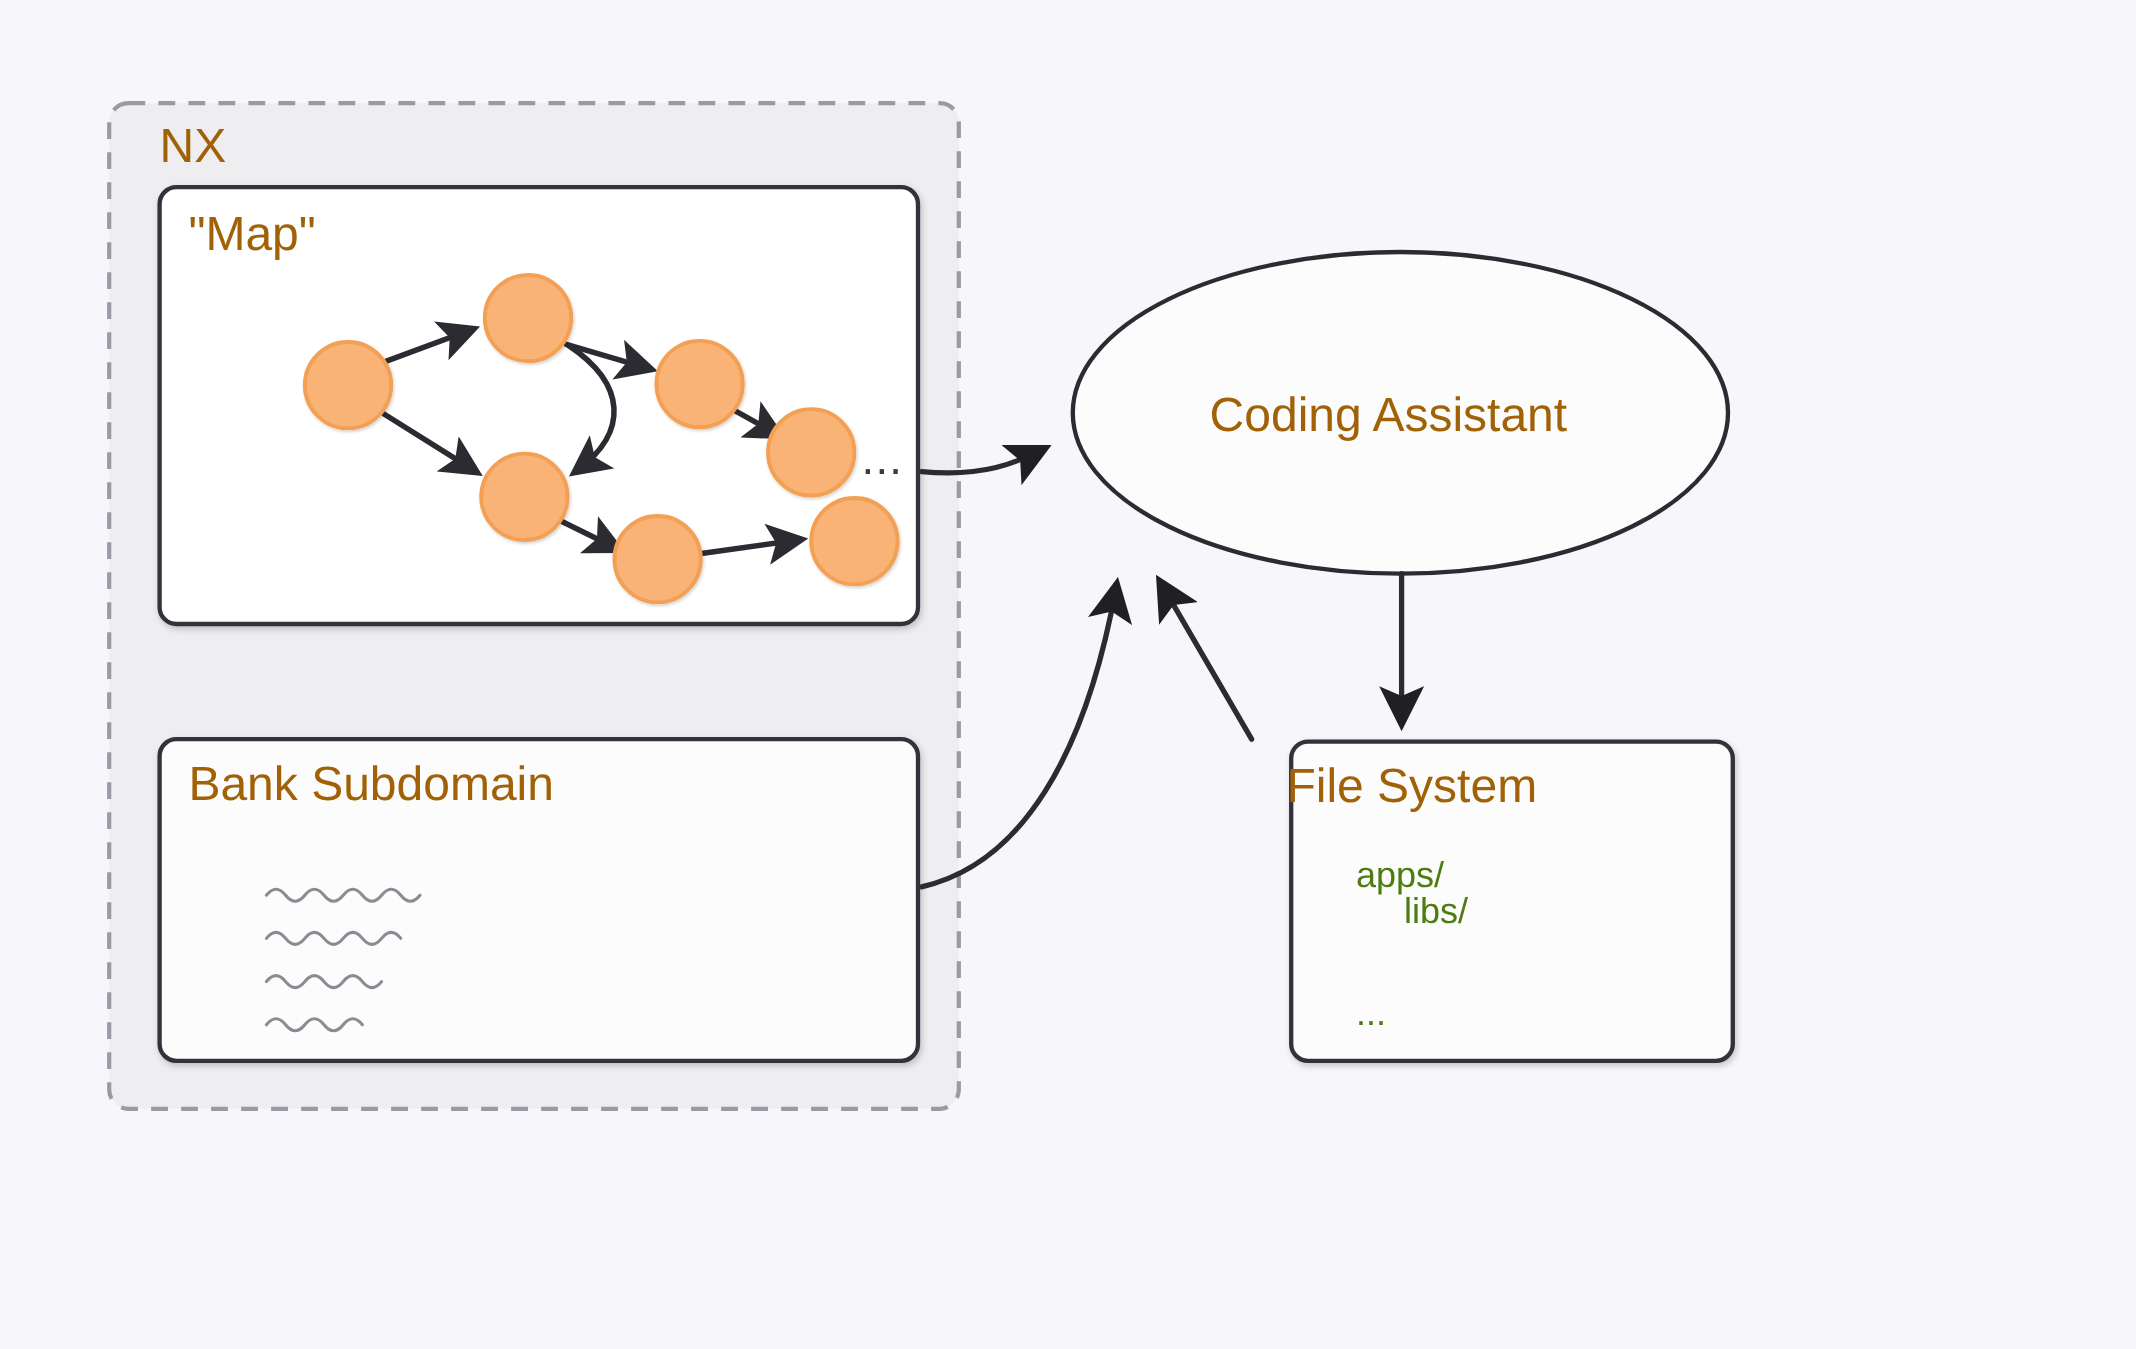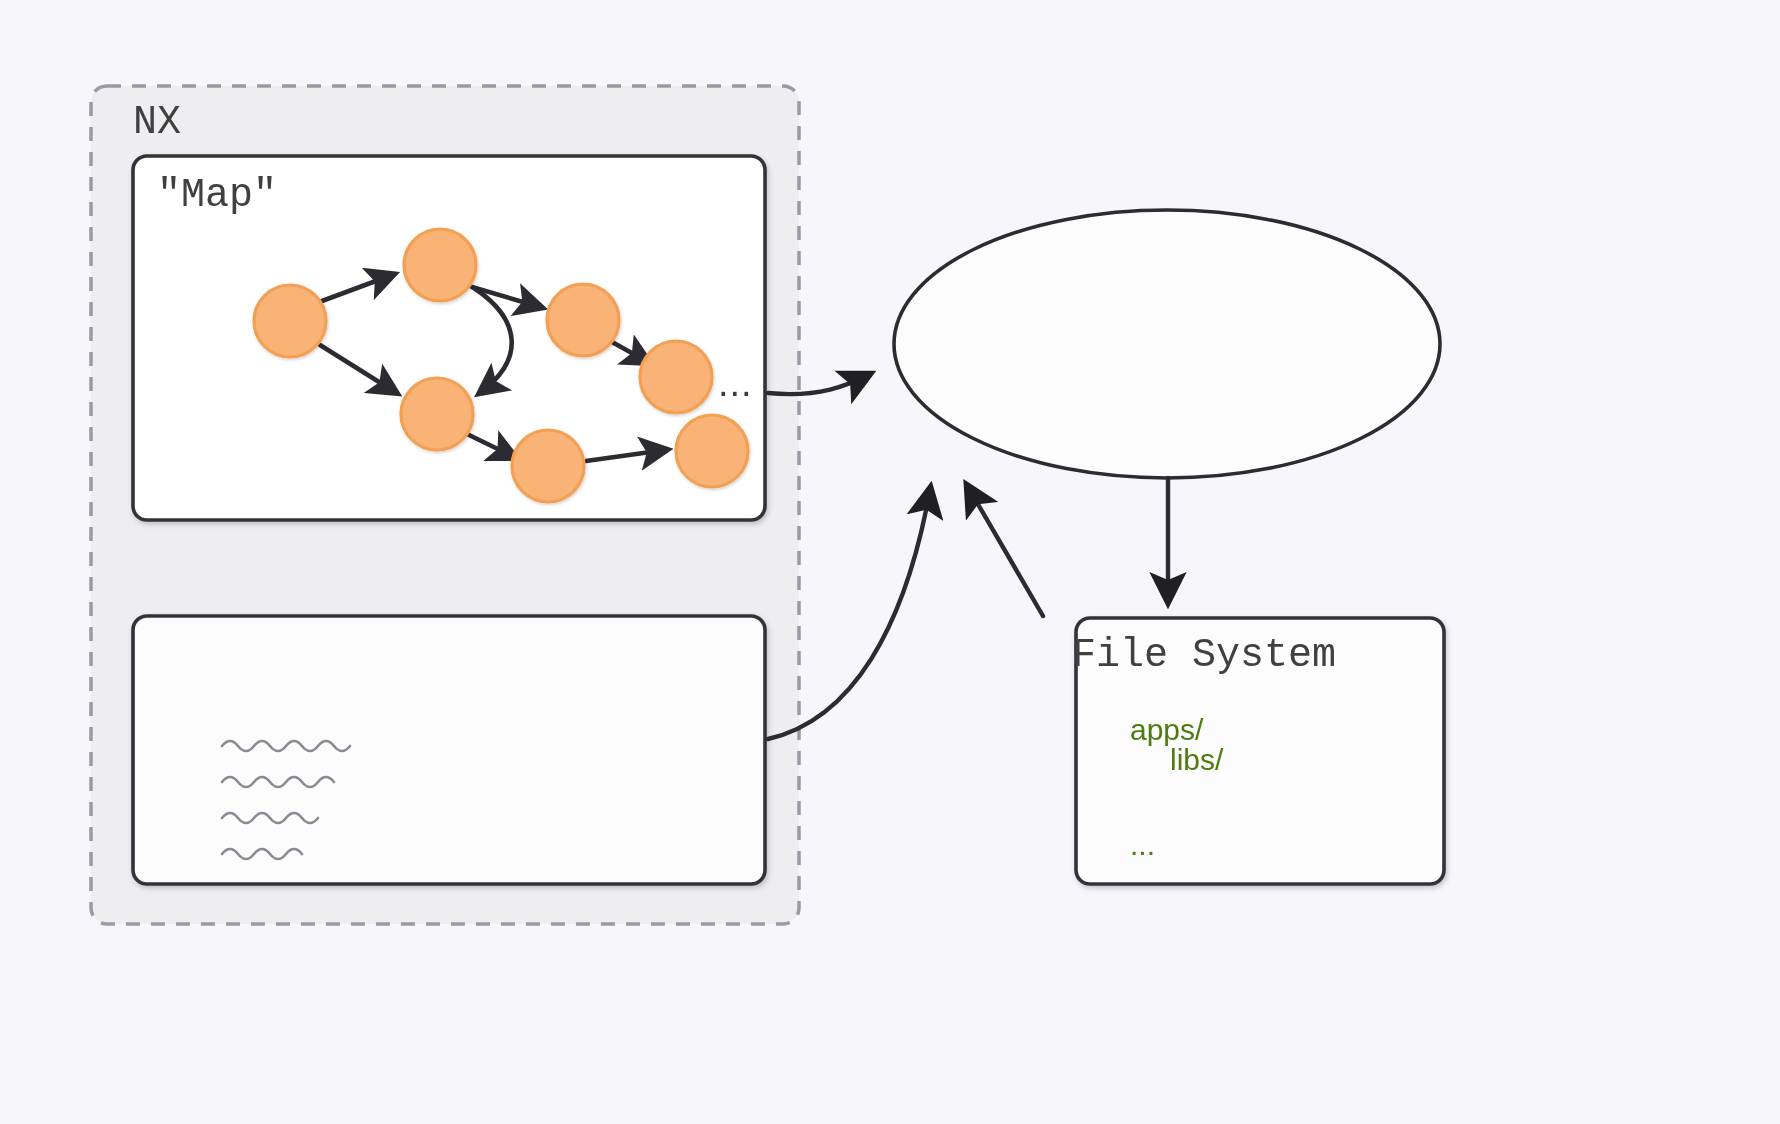--- a/index.html
+++ b/index.html
@@ -19,24 +19,23 @@
     overflow: hidden;
   }
   #vec {
     position: absolute;
     left: 0; top: 0;
     width: 1780px;
     height: 1124px;
   }
   .lbl {
     position: absolute;
-    color: #404040;
+    color: #a16207;
     white-space: nowrap;
     pointer-events: none;
-    font-family: Liberation Mono, monospace;
   }
   #nx-label   { left: 133px; top: 100px;  font-size: 40px; }
   #map-label  { left: 157px; top: 173px;  font-size: 40px; }
   #bank-label { left: 157px; top: 632px;  font-size: 40px; font-weight: 400; }
   #ca-label   { left: 1008px; top: 324px; font-size: 40px; }
   #fs-label   { left: 1072px; top: 633px; font-size: 40px; }
   .fs-item {
     position: absolute;
     left: 1130px;
     font-size: 30px;
@@ -123,21 +122,23 @@
       <path d="M 1168 478 L 1168 600" stroke-width="4.4" marker-end="url(#ahb)"></path>
     </g>
   </svg>
 
   <div class="lbl" id="nx-label">NX</div>
 
   <div class="lbl" id="map-label">"Map"</div>
 
   <div id="map-ellipsis">...</div>
 
+  <div class="lbl" id="bank-label">Bank Subdomain</div>
 
+  <div class="lbl" id="ca-label">Coding Assistant</div>
 
   <div class="lbl" id="fs-label">File System</div>
 
   <div class="fs-item" id="fs-apps">apps/</div>
 
   <div class="fs-item" id="fs-libs">libs/</div>
 
   <div class="fs-item" id="fs-more">...</div>
 
 </div>

